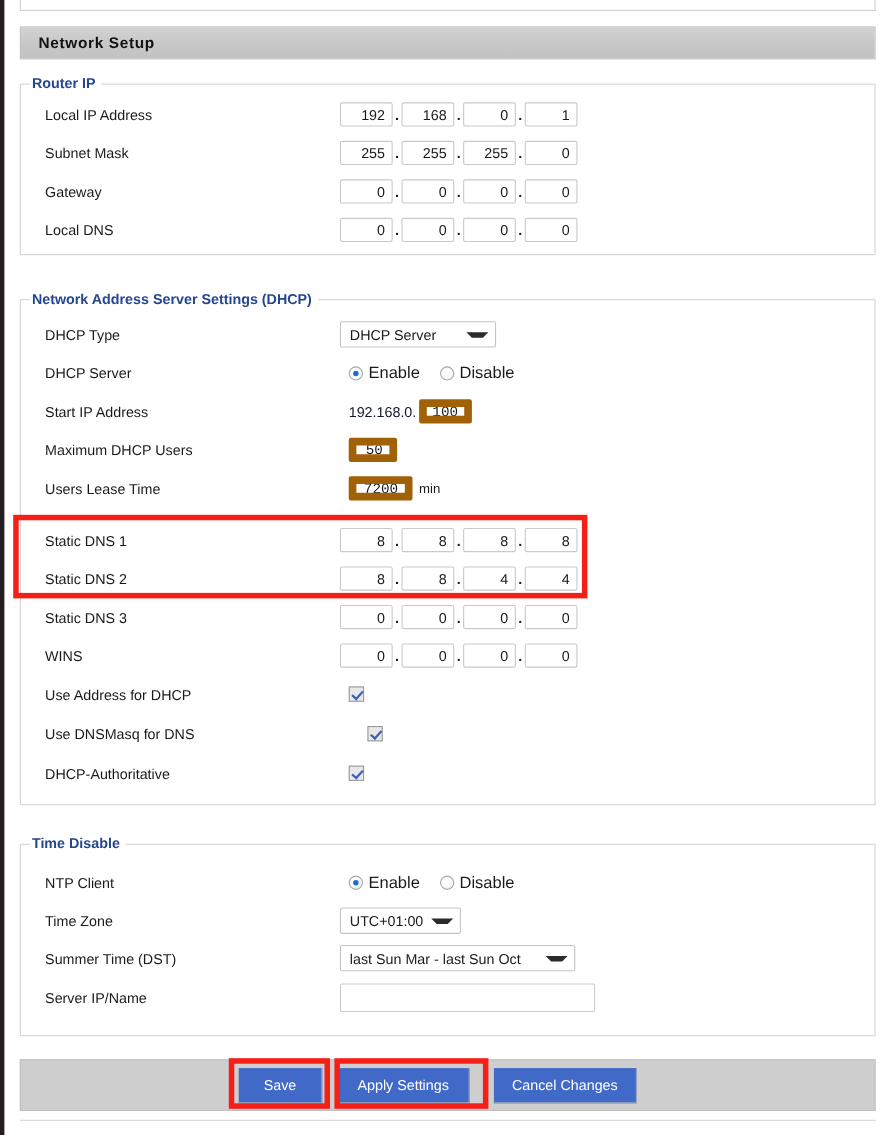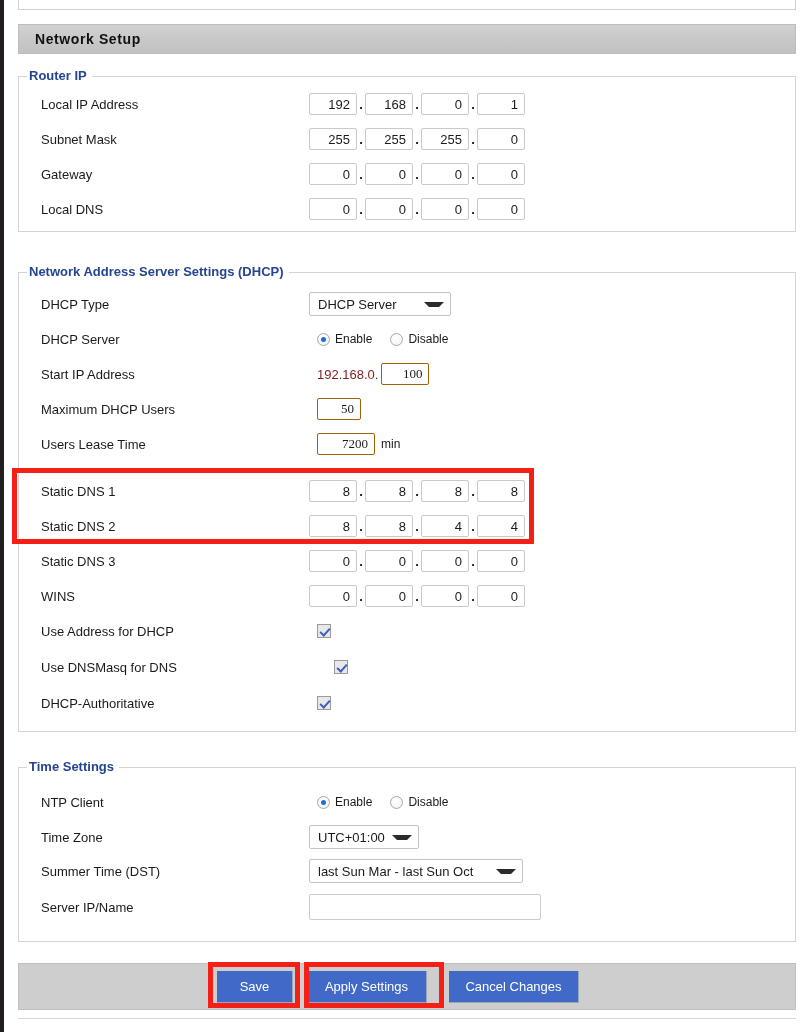--- a/index.html
+++ b/index.html
@@ -85,48 +85,48 @@
     padding:0 6px 0 2px;
     line-height:20px;
     display:inline-block;
     outline:none;
   }
   .dot { width:8px; text-align:center; font-weight:bold; color:#1a1a1a;
          display:inline-block; font-size:13px; }
 
   .numbox {
     height:22px;
-    border:1px solid #a16207;
+    border:7px solid #a16207;
     border-radius:2px;
     background:#ffffff;
     text-align:right;
     font-size:13px;
     padding:0 6px 0 2px;
     line-height:20px;
     color:#1a1a1a;
     outline:none;
-    font-family:Liberation Serif, serif;
+    font-family:Liberation Mono, monospace;
   }
   .unit { margin-left:6px; font-size:12px; color:#1a1a1a; }
-  .prefix { font-size:13px; color:#7f1d1d; margin-right:3px; }
+  .prefix { font-size:13px; color:#0f172a; margin-right:3px; }
 
   
   .radiogrp { display:flex; align-items:center; }
   .radio {
     width:13px; height:13px; border-radius:50%;
     border:1px solid #a8a8a8;
     background:radial-gradient(circle at 40% 35%, #ffffff 0%, #f0f0f0 100%);
     display:inline-block; position:relative; margin-right:5px;
   }
   .radio.on::after {
     content:""; position:absolute; left:3px; top:3px;
     width:5px; height:5px; border-radius:50%;
     background:#1a6fd4;
   }
-  .radiolbl { font-size:12px; margin-right:18px; }
+  .radiolbl { font-size:15px; margin-right:18px; }
 
   
   .chk {
     width:14px; height:14px;
     border:1px solid #9a9a9a;
     background:#e8e8e8;
     display:inline-block;
     position:relative;
   }
   .chk.on::after {
@@ -389,21 +389,21 @@
 
     <div class="row" style="top:415px;">
       <span class="lbl">DHCP-Authoritative</span>
       <span class="ctl" style="padding-left:8px;">
         <span class="chk on"></span>
       </span>
     </div>
   </div>
 
   <div class="fs" style="left:14px; top:767px; width:778px; height:175px;">
-    <span class="fs-legend">Time Settings</span>
+    <span class="fs-legend">Time Disable</span>
 
     <div class="row" style="top:19px;">
       <span class="lbl">NTP Client</span>
       <span class="ctl radiogrp" style="padding-left:8px;">
         <span class="radio on"></span>
         <span class="radiolbl">Enable</span>
         <span class="radio"></span>
         <span class="radiolbl">Disable</span>
       </span>
     </div>

